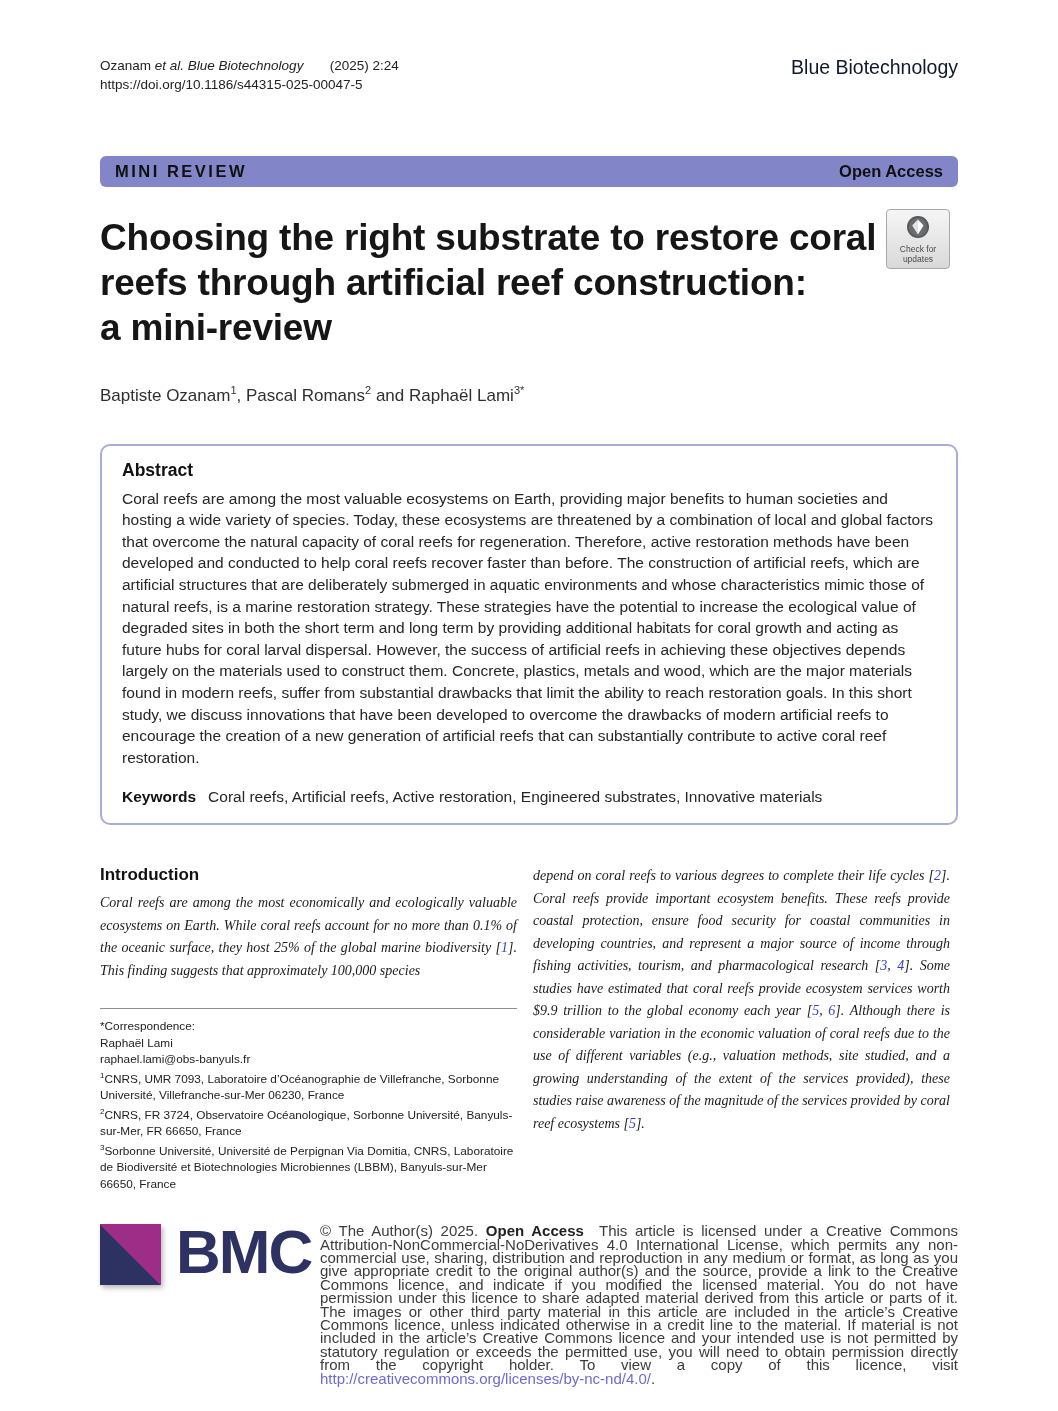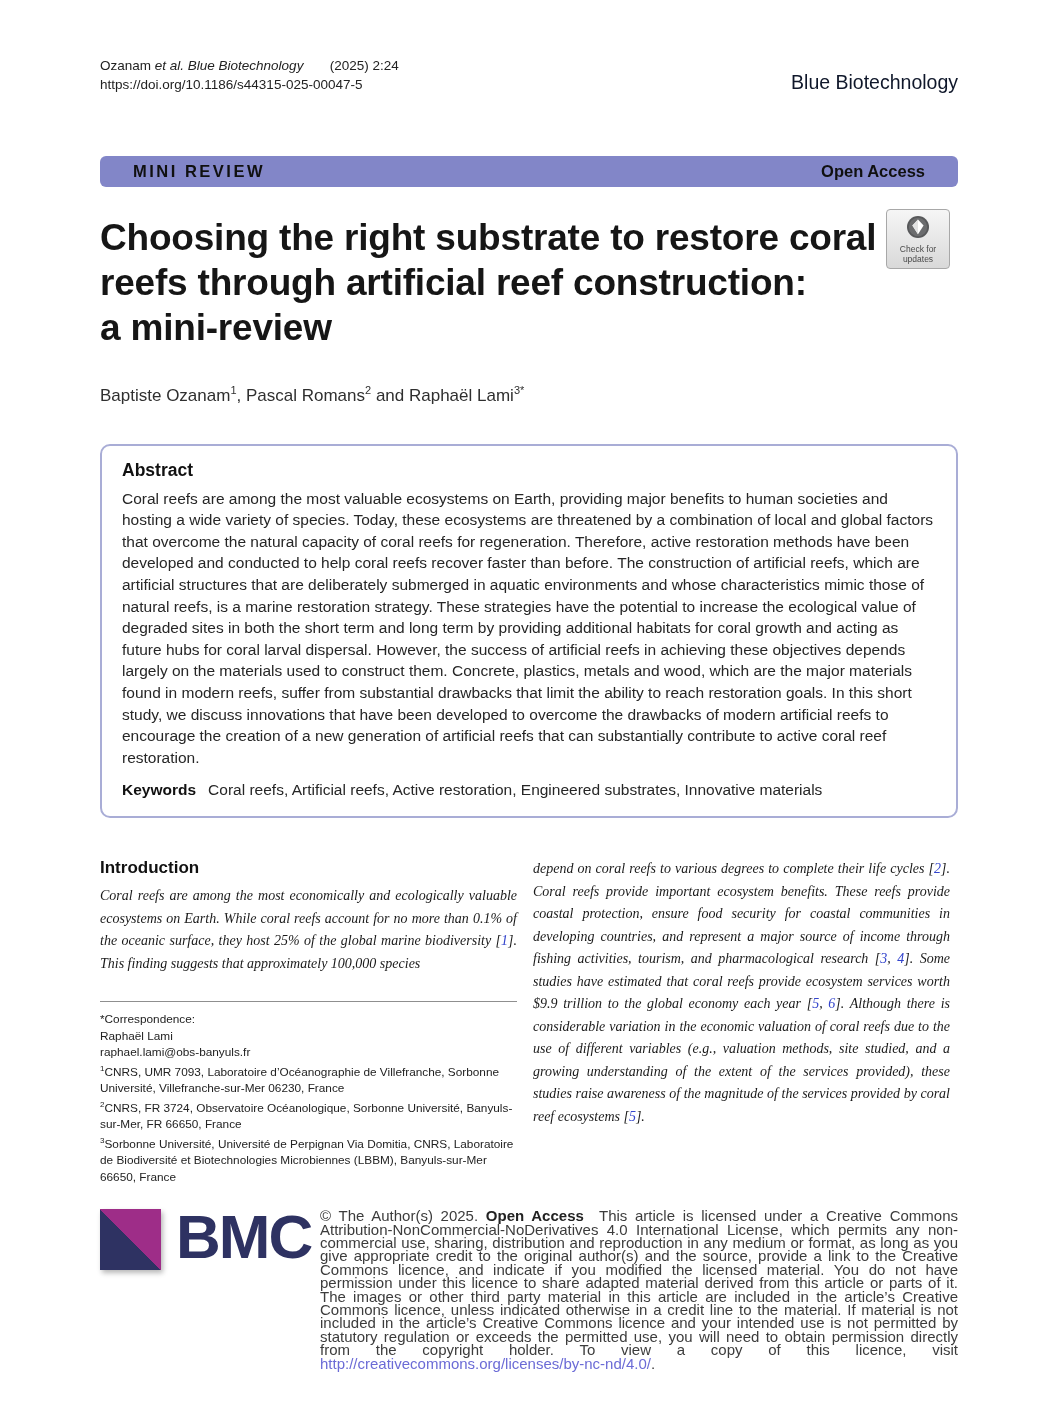--- a/index.html
+++ b/index.html
@@ -1,62 +1,62 @@
 <!DOCTYPE html>
 <html><head>
 <meta charset="utf-8">
 <style>
   html,body{margin:0;padding:0;background:#ffffff;}
   body{width:1058px;height:1411px;position:relative;font-family:"Liberation Sans",sans-serif;color:#1a1a1a;overflow:hidden;}
   .page{padding:56px 100px 0 100px;}
 
   
-  .hdr{display:flex;justify-content:space-between;align-items:flex-end;}
+  .hdr{display:flex;justify-content:space-between;}
   .hdr-left{font-size:13.5px;line-height:19px;color:#222;}
   .hdr-right{font-size:19.5px;color:#0f172a;}
 
   
   .banner{margin-top:62px;height:31px;background:#8286C8;border-radius:6px;
-          display:flex;justify-content:space-between;align-items:center;padding:0 33px;}
+          display:flex;justify-content:space-between;align-items:center;padding:0 15px;}
   .banner .type{font-weight:bold;font-size:16.5px;letter-spacing:2.5px;color:#101010;}
   .banner .oa{font-weight:bold;font-size:16.5px;color:#101010;}
 
   
   .title-wrap{position:relative;margin-top:28px;}
   .title{font-size:37px;line-height:45px;font-weight:600;color:#161616;letter-spacing:-0.2px;}
   .badge{position:absolute;right:8px;top:-6px;width:58px;padding:5px 2px 4px;
          background:linear-gradient(#f6f6f6,#d9d9d9);border:1px solid #a8a8a8;border-radius:4px;
          text-align:center;cursor:pointer;}
   .badge .txt{font-size:8.5px;line-height:9.5px;color:#4a4a4a;margin-top:2px;}
 
   .authors{margin-top:34px;font-size:17px;color:#2f2f2f;}
   .authors sup{font-size:11px;}
 
   
   .abstract{margin-top:38px;border:2px solid #A9ADD6;border-radius:10px;padding:14px 20px 16px;}
   .abstract h3{margin:0 0 7px;font-size:17.5px;color:#111;}
   .abstract p{margin:0;font-size:15.5px;line-height:21.6px;color:#262626;}
-  .kw{margin-top:11px;font-size:15.5px;line-height:21px;color:#262626;}
+  .kw{margin-top:18px;font-size:15.5px;line-height:21px;color:#262626;}
   .kw b{margin-right:12px;color:#111;}
 
   
   .cols{margin-top:40px;display:flex;gap:16px;}
   .col{width:417px;}
   .col h2{margin:0 0 7px;font-size:17px;color:#111;font-family:"Liberation Sans",sans-serif;}
   .serif{font-family:"Liberation Serif",serif;font-size:14px;line-height:22.5px;
          text-align:justify;color:#1a1a1a;margin:0;font-style:italic;}
   .cite{color:#3344CC;cursor:pointer;}
 
   
   .footnotes{margin-top:26px;border-top:1px solid #8f8f8f;padding-top:9px;
              font-size:11.8px;line-height:16.5px;color:#222;}
   .footnotes sup{font-size:8px;}
 
   
-  .footer{display:flex;gap:32px;margin-top:24px;align-items:flex-start;}
+  .footer{display:flex;gap:32px;margin-top:32px;align-items:flex-start;}
   .bmc{display:flex;gap:15px;align-items:flex-start;width:188px;flex:none;}
   .bmc-square{width:61px;height:61px;flex:none;
               background:linear-gradient(to top right,#2E3262 49.6%,#9E2D88 50%);
               box-shadow:2px 3px 5px rgba(0,0,0,0.28);}
   .bmc-text{font-size:62px;line-height:56px;font-weight:bold;color:#2E3262;letter-spacing:-2px;}
   .license{flex:1;font-size:15px;line-height:13.4px;color:#3c3c3c;text-align:justify;}
   .license b{color:#222;}
   .lnk{color:#6B6BD6;text-decoration:none;cursor:pointer;}
 </style>
 </head>

